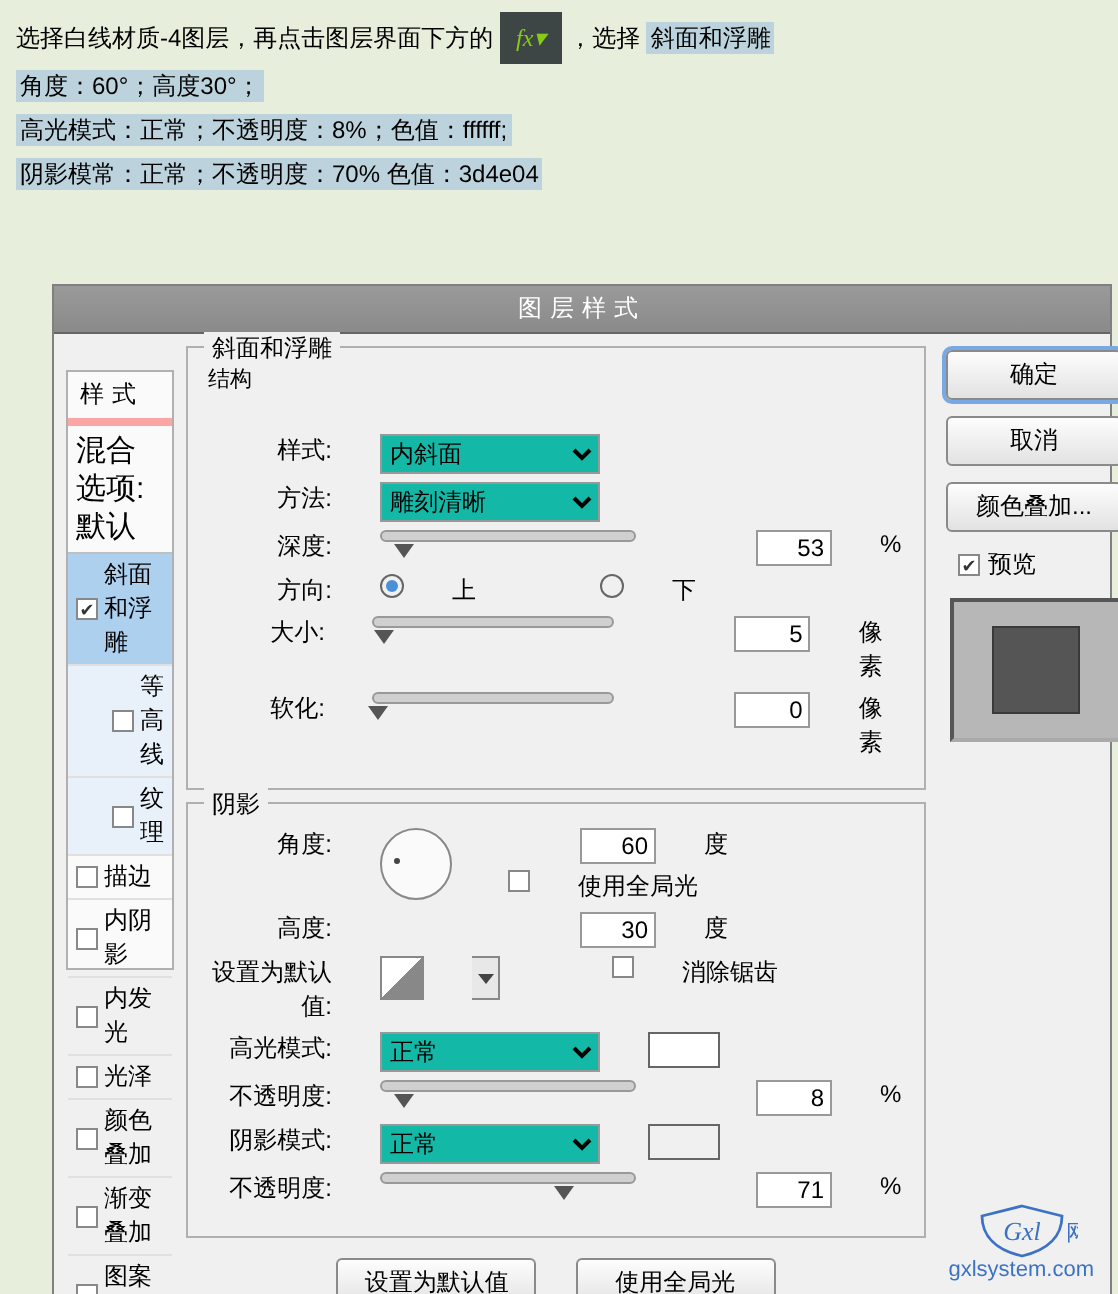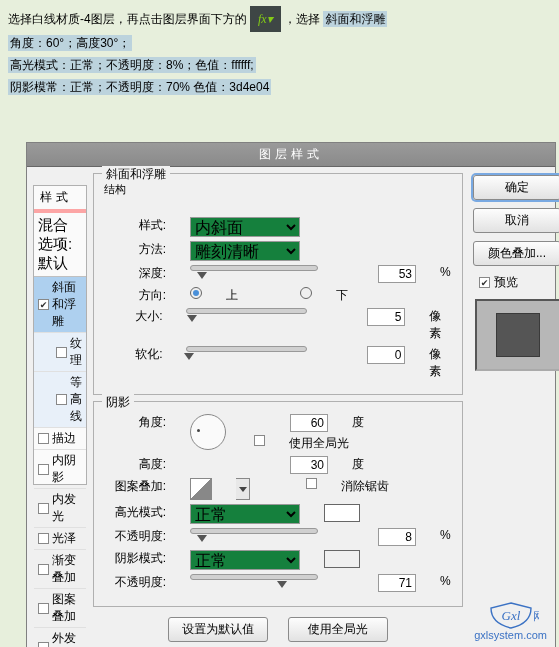--- a/index.html
+++ b/index.html
@@ -102,22 +102,22 @@
   gap:24px;
 }
 .row-label{
   width:62px;text-align:right;
   font-size:12px;
 }
 select.combo{
   width:110px;
   height:20px;
   border:1px solid #999;
-  background:#15803d;
-  font-size:16px;
+  background:#14b8a6;
+  font-size:12px;
 }
 .slider{
   width:128px;height:6px;
   background:#d0d0d0;
   border:1px solid #999;
   border-radius:3px;
   position:relative;
   display:inline-block;
 }
 .slider .thumb{
@@ -244,41 +244,45 @@
 
     <div class="left-col">
       <div class="left-head">样式</div>
       <div class="left-sub">混合选项:默认</div>
       <div class="left-item sel">
         <span class="chk">✔</span>
         <span>斜面和浮雕</span>
       </div>
       <div class="left-item sub">
         <span class="chk"></span>
+        <span>等高线</span>
+      </div>
+      <div class="left-item sub">
+        <span class="chk"></span>
         <span>纹理</span>
       </div>
-      <div class="left-item sub">
-        <span class="chk"></span>
-        <span>等高线</span>
-      </div>
       <div class="left-item">
         <span class="chk"></span>
         <span>描边</span>
       </div>
       <div class="left-item">
         <span class="chk"></span>
         <span>内阴影</span>
       </div>
       <div class="left-item">
         <span class="chk"></span>
         <span>内发光</span>
       </div>
       <div class="left-item">
         <span class="chk"></span>
         <span>光泽</span>
+      </div>
+      <div class="left-item">
+        <span class="chk"></span>
+        <span>颜色叠加</span>
       </div>
       <div class="left-item">
         <span class="chk"></span>
         <span>渐变叠加</span>
       </div>
       <div class="left-item">
         <span class="chk"></span>
         <span>图案叠加</span>
       </div>
       <div class="left-item">
@@ -355,21 +359,21 @@
             </div>
           </div>
         </div>
         <div class="row">
           <div class="row-label">高度:</div>
           <div style="width:40px"></div>
           <input class="num-input" value="30" style="">
           <span class="unit">度</span>
         </div>
         <div class="row">
-          <div class="row-label">图案叠加:</div>
+          <div class="row-label">设置为默认值:</div>
           <span class="gloss-contour"></span>
           <span class="gloss-arrow"></span>
           <span style="width:8px"></span>
           <span class="chk"></span>
           <span>消除锯齿</span>
         </div>
         <div class="row">
           <div class="row-label">高光模式:</div>
           <select class="combo"><option>正常</option></select>
           <span class="swatch" style="background:#fff"></span>

